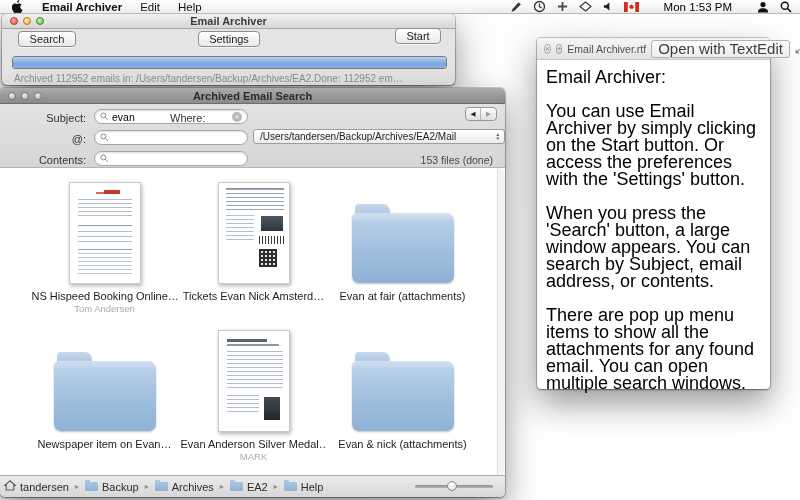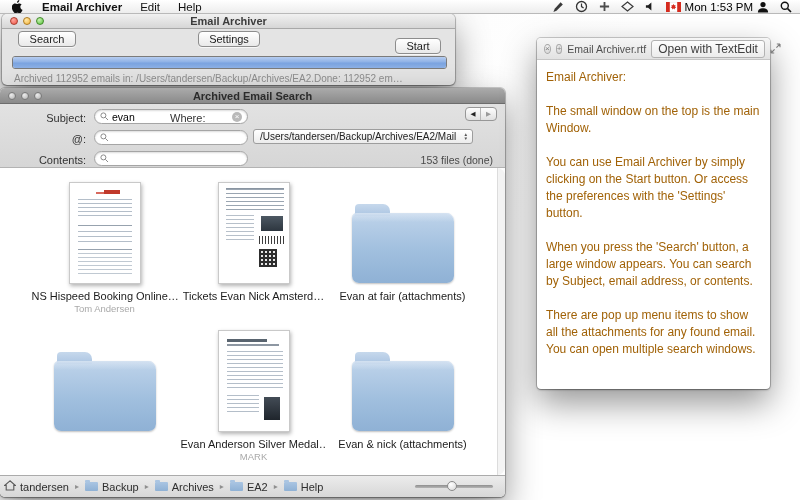--- a/index.html
+++ b/index.html
@@ -6,21 +6,21 @@
   html,body{width:800px;height:500px;overflow:hidden}
   body{font-family:"Liberation Sans","DejaVu Sans",sans-serif;background:#fff}
   .desktop{position:relative;width:800px;height:500px;background:linear-gradient(120deg,#f7f7f7 0%,#ffffff 60%)}
 
   
   .menubar{position:absolute;left:0;top:0;width:800px;height:14px;background:linear-gradient(#ffffff,#ededed);
     border-bottom:1px solid #b9b9b9;display:flex;align-items:center;padding:0 8px;font-size:11.5px;color:#111;z-index:50}
   .apple{display:flex;align-items:center;margin:0 10px 0 4px}
   .menu-item{padding:0 9px;white-space:nowrap}
   .menu-item.bold{font-weight:bold}
-  .mb-right{margin-left:auto;display:flex;align-items:center;gap:4px}
+  .mb-right{margin-left:auto;display:flex;align-items:center;gap:25px}
   .mb-ic{display:flex;align-items:center}
   .clock{font-size:11.5px;color:#000;white-space:nowrap}
 
   
   .window{position:absolute;border-radius:5px;box-shadow:0 0 0 1px rgba(0,0,0,.18),0 1px 2px rgba(0,0,0,.35),0 14px 34px rgba(0,0,0,.42)}
   .lights{display:flex;gap:5px;padding-left:8px;align-items:center}
   .light{width:8px;height:8px;border-radius:50%}
   .light.red{background:radial-gradient(circle at 35% 30%,#ffa79e,#ee5445);border:1px solid #a83d30}
   .light.yellow{background:radial-gradient(circle at 35% 30%,#ffe9a8,#f6b43c);border:1px solid #ae7c22}
   .light.green{background:radial-gradient(circle at 35% 30%,#c9f2b2,#57c33c);border:1px solid #428a2a}
@@ -41,21 +41,21 @@
   
   .search-window{left:0;top:88px;width:505px;height:409px;background:#fff}
   .search-window .titlebar{position:relative;height:16px;border-radius:5px 5px 0 0;
     background:linear-gradient(#ababab,#8a8a8a);border-bottom:1px solid #6d6d6d;display:flex;align-items:center}
   .search-window .wtitle{color:#2b2b2b;top:2px}
   .formarea{position:absolute;left:0;top:16px;width:100%;height:64px;background:linear-gradient(#e2e2e2,#d6d6d6);border-bottom:1px solid #b3b3b3}
   .flabel{position:absolute;width:86px;text-align:right;font-size:11px;color:#333}
   .searchfield{position:absolute;left:94px;width:154px;height:15px;background:#fff;border:1px solid #a5a5a5;border-radius:9px;
     display:flex;align-items:center;gap:3px;padding:0 5px;font-size:10.5px;color:#000;box-shadow:inset 0 1px 2px rgba(0,0,0,.14)}
   .clearbtn{margin-left:auto;width:10px;height:10px;border-radius:50%;background:#b9b9b9;color:#fff;font-size:8px;line-height:10px;text-align:center}
-  .popup{position:absolute;left:253px;top:41px;width:220px;height:15px;background:linear-gradient(#ffffff,#ececec);
+  .popup{position:absolute;left:253px;top:41px;width:252px;height:15px;background:linear-gradient(#ffffff,#ececec);
     border:1px solid #9d9d9d;border-radius:3px;display:flex;align-items:center;font-size:10px;color:#222;padding:0 3px 0 6px;white-space:nowrap;overflow:hidden}
   .stepper{margin-left:auto;display:flex;flex-direction:column;line-height:3.4px;font-size:4.6px;color:#555;padding-right:1px}
   .filescount{position:absolute;right:12px;top:66px;font-size:10.5px;color:#4a4a4a}
   .segnav{position:absolute;right:8px;top:19px;display:flex;border:1px solid #979797;border-radius:4px;background:linear-gradient(#fdfdfd,#e0e0e0);overflow:hidden}
   .segnav span{width:15px;height:12px;display:flex;align-items:center;justify-content:center;font-size:6.5px}
   .segnav .back{color:#222;border-right:1px solid #b5b5b5}
   .segnav .fwd{color:#9a9a9a}
 
   .files{position:absolute;left:0;top:80px;right:0;bottom:22px;background:#fff;border-radius:8px;overflow:hidden}
   .scrolltrack{position:absolute;right:0;top:0;bottom:0;width:8px;background:#f4f4f4;border-left:1px solid #dcdcdc}
@@ -116,23 +116,23 @@
   .slider-knob{position:absolute;left:32px;top:-1px;width:10px;height:10px;border-radius:50%;border:1px solid #8a8a8a;
     background:radial-gradient(circle at 35% 30%,#ffffff,#d8d8d8)}
 
   
   .preview-window{left:537px;top:38px;width:233px;height:351px;background:#fff;border-radius:4px}
   .qlbar{position:relative;height:22px;border-radius:4px 4px 0 0;background:linear-gradient(#f6f6f6,#e2e2e2);
     border-bottom:1px solid #c6c6c6;display:flex;align-items:center;padding:0 7px;gap:5px}
   .qlcircle{width:10px;height:10px;border-radius:50%;border:1px solid #a9a9a9;background:radial-gradient(circle at 35% 30%,#f4f4f4,#d2d2d2);
     color:#7d7d7d;font-size:8px;line-height:8px;text-align:center}
   .qltitle{margin-left:auto;font-size:10.5px;color:#4f4f4f;white-space:nowrap}
-  .qlopen{height:15px;padding:8px 6px;display:flex;align-items:center;font-size:12px;color:#3f3f3f;
+  .qlopen{height:15px;padding:8px 6px;display:flex;align-items:center;font-size:15px;color:#3f3f3f;
     background:linear-gradient(#fdfdfd,#ececec);border:1px solid #b2b2b2;border-radius:3px;white-space:nowrap}
-  .qlcontent{padding:9px 9px 0 9px;font-size:12px;line-height:17px;color:#a16207}
+  .qlcontent{padding:9px 9px 0 9px;font-size:18px;line-height:17px;color:#000000}
   .qpara{margin-bottom:17px}
   .b{font-weight:normal}
 </style>
 </head>
 <body>
 
 <div class="desktop">
 
   <div class="menubar">
     <span class="apple">
@@ -205,21 +205,21 @@
     <div class="titlebar">
       <span class="lights">
         <span class="light red"></span>
         <span class="light yellow"></span>
         <span class="light green"></span>
       </span>
       <span class="wtitle">Email Archiver</span>
     </div>
     <button class="pushbtn" style="left:16px;top:17px;width:58px">Search</button>
     <button class="pushbtn" style="left:196px;top:17px;width:62px">Settings</button>
-    <button class="pushbtn" style="right:14px;top:24px;width:46px">Start</button>
+    <button class="pushbtn" style="right:14px;top:14px;width:46px">Start</button>
     <div class="progress">
       <div class="progress-fill" style="width: 100%;"></div>
     </div>
     <div class="statusrow">
       <span>Archived 112952 emails in:  /Users/tandersen/Backup/Archives/EA2.</span>
       <span>Done: 112952 em…</span>
     </div>
   </div>
 
   <div class="window search-window">
@@ -293,20 +293,21 @@
           <div class="cell">
             <div class="icobox">
               <div class="folder"></div>
             </div>
             <div class="ilabel">Evan at fair (attachments)</div>
           </div>
           <div class="cell">
             <div class="icobox">
               <div class="folder"></div>
             </div>
+            <div class="ilabel">Newspaper item on Evan…</div>
           </div>
           <div class="cell">
             <div class="icobox">
               <div class="thumb t-article"></div>
             </div>
             <div class="ilabel">Evan Anderson Silver Medal…</div>
             <div class="isub">MARK</div>
           </div>
           <div class="cell">
             <div class="icobox">
@@ -361,20 +362,19 @@
       <span class="qltitle">Email Archiver.rtf</span>
       <button class="qlopen">Open with TextEdit</button>
       <span style="display:flex">
         <svg width="11" height="11" viewBox="0 0 11 11">
             <path d="M1 10L4.6 6.4M1 10v-3.2M1 10h3.2M10 1L6.4 4.6M10 1v3.2M10 1H6.8" stroke="#7c7c7c" stroke-width="1.1" fill="none"></path>
           </svg>
       </span>
     </div>
     <div class="qlcontent">
         <p class="qpara"><span>Email Archiver:</span></p>
-        <p class="qpara"><span>The small window on the top is the main Window.</span></p>
         <p class="qpara"><span class="b">You can use Email Archiver by simply clicking on the Start button</span><span>. Or access the preferences with the 'Settings' button.</span></p>
         <p class="qpara"><span>When you press the </span><span class="b">'Search' button</span><span>, a large window appears. You can search by Subject,  email address, or contents.</span></p>
         <p class="qpara"><span>There are pop up menu items to show all the attachments for any found email. You can open multiple search windows.</span></p>
       </div>
   </div>
 
 </div>
 
 </body></html>

